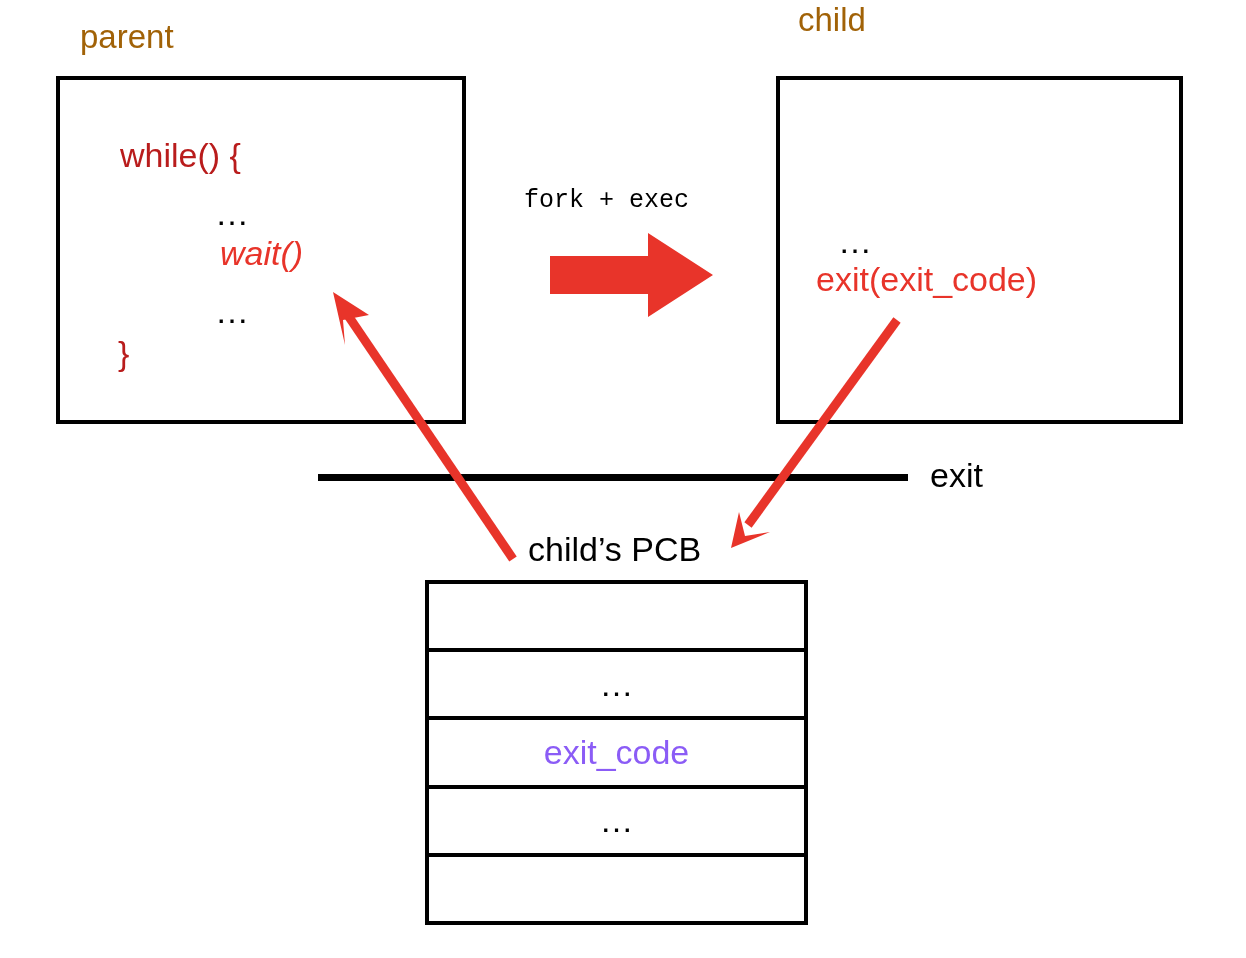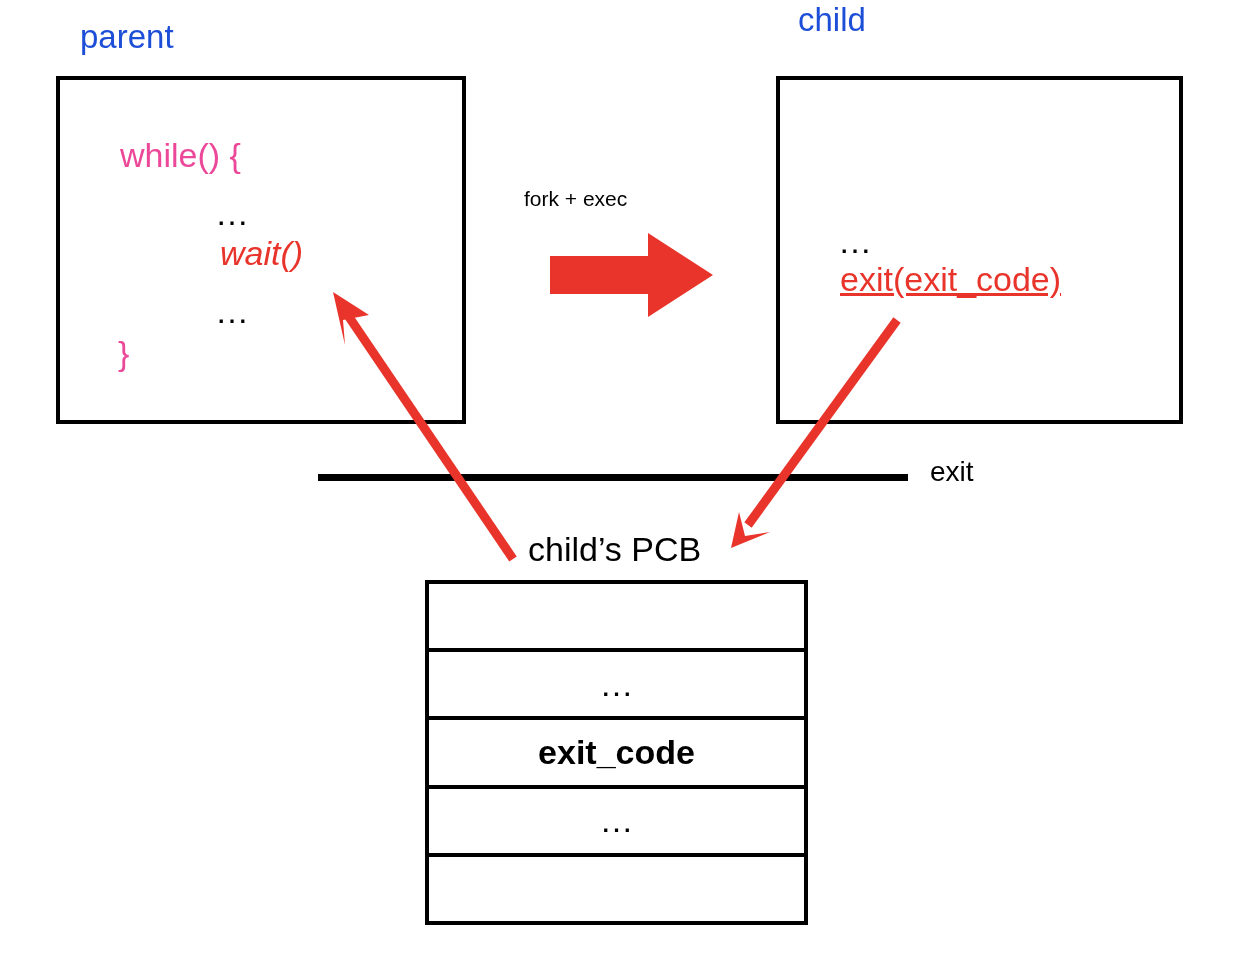--- a/index.html
+++ b/index.html
@@ -18,61 +18,62 @@
     height: 958px;
     background: #ffffff;
     overflow: hidden;
   }
   .abs { position: absolute; }
 
   
   .box-caption {
     font-size: 33px;
     line-height: 1;
-    color: #1d4ed8;
+    color: #a16207;
     white-space: nowrap;
   }
 
   
   .proc-box {
     border: 4px solid #000000;
     background: #ffffff;
     box-sizing: border-box;
   }
 
   
   .code-line {
     font-size: 34px;
     line-height: 1;
     white-space: pre;
-    color: #ec4899;
+    color: #b91c1c;
   }
   .code-line.red { color: #E8342A; }
   .dots {
     font-size: 34px;
     line-height: 1;
     color: #000000;
     white-space: pre;
   }
 
   
   .mid-label {
-    font-size: 21px;
+    font-size: 25px;
     line-height: 1;
     white-space: nowrap;
     color: #000000;
+    font-family: Liberation Mono, monospace;
   }
 
   
   .exit-rule {
     background: #000000;
     height: 7px;
   }
   .exit-label {
-    font-size: 28px;
+    font-size: 34px;
     line-height: 1;
     white-space: nowrap;
     color: #000000;
   }
 
   
   .pcb-caption {
     font-size: 34px;
     line-height: 1;
     white-space: nowrap;
@@ -92,21 +93,21 @@
     border-bottom: 4px solid #000000;
     box-sizing: border-box;
     display: flex;
     align-items: center;
     justify-content: center;
     font-size: 34px;
     color: #000000;
     white-space: pre;
   }
   .pcb-row:last-child { border-bottom: none; }
-  .pcb-row.red { color: #000000; font-weight: bold; }
+  .pcb-row.red { color: #8b5cf6; }
 
   
   #arrows {
     position: absolute;
     left: 0; top: 0;
     width: 1246px;
     height: 958px;
     pointer-events: none;
   }
 </style>
@@ -128,21 +129,21 @@
   <div class="abs dots" style="left:215px; top:294px;">…</div>
 
   <div class="abs code-line" style="left:118px; top:336px;">}</div>
 
   <div class="abs box-caption" style="left:798px; top:3px;">child</div>
 
   <div class="abs proc-box" style="left:776px; top:76px; width:407px; height:348px;"></div>
 
   <div class="abs dots" style="left:838px; top:224px;">…</div>
 
-  <div class="abs code-line red" style="left:840px; top:262px;text-decoration:underline;">exit(exit_code)</div>
+  <div class="abs code-line red" style="left:816px; top:262px;">exit(exit_code)</div>
 
   <div class="abs mid-label" style="left:524px; top:188px;">fork + exec</div>
 
   <div class="abs exit-rule" style="left:318px; top:474px; width:590px;"></div>
 
   <div class="abs exit-label" style="left:930px; top:458px;">exit</div>
 
   <div class="abs pcb-caption" style="left:528px; top:532px;text-align:right;">child’s PCB</div>
 
   <div class="abs pcb-table" style="left:425px; top:580px; width:383px; height:345px;">

